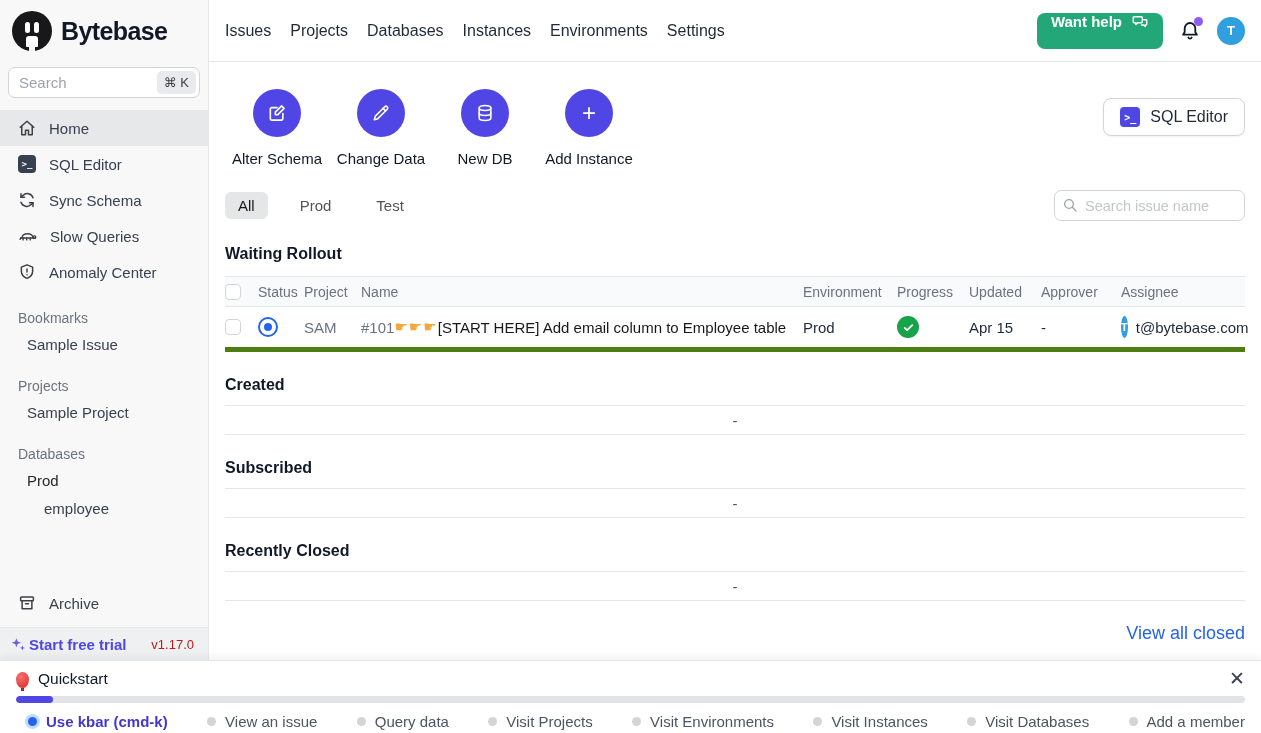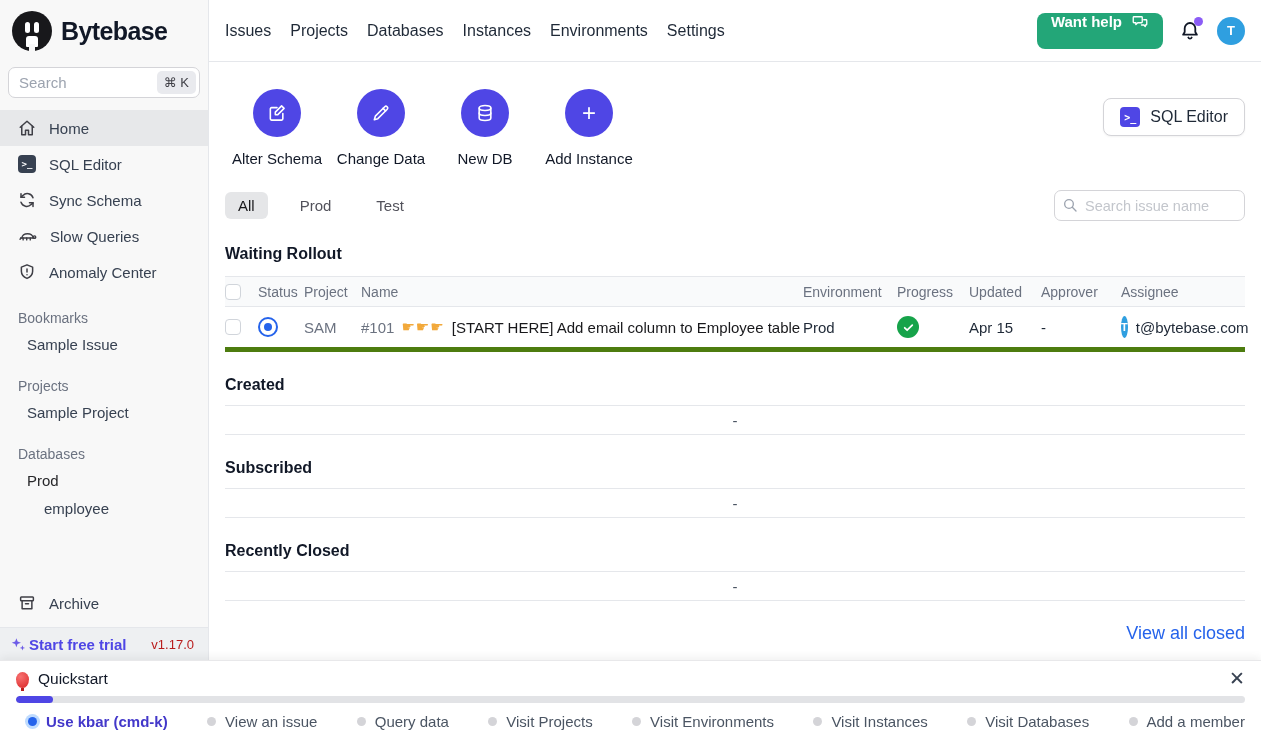--- a/index.html
+++ b/index.html
@@ -107,21 +107,21 @@
   }
   .t-head {
     height:31px; background:#f9fafb; border-top:1px solid #e5e7eb; border-bottom:1px solid #e5e7eb;
     color:#6b7280; font-size:14px; font-weight:500;
   }
   .t-row { height:45px; border-bottom:5px solid #4d7c0f; font-size:15px; }
   .checkbox { width:16px; height:16px; border:1px solid #d1d5db; border-radius:4px; background:#fff; cursor:pointer; }
   .status-open { width:20px; height:20px; border:2px solid #2563eb; border-radius:50%; display:flex; align-items:center; justify-content:center; }
   .status-open i { width:8px; height:8px; border-radius:50%; background:#2563eb; }
   .cell-gray { color:#6b7280; }
-  .name-cell { display:flex; gap:7px; align-items:center; white-space:nowrap; overflow:hidden; color:#18181b; }
+  .name-cell { display:flex; align-items:center; white-space:nowrap; overflow:hidden; color:#18181b; }
   .hands { color:#f2a93b; letter-spacing:1px; }
   .check-circle { width:22px; height:22px; border-radius:50%; background:#16a34a; display:flex; align-items:center; justify-content:center; }
   .assignee-cell { display:flex; align-items:center; gap:8px; white-space:nowrap; }
 
   .empty-row {
     height:30px; margin-top:11px; border-top:1px solid #e5e7eb; border-bottom:1px solid #e5e7eb;
     display:flex; align-items:center; justify-content:center; color:#4b5563;
   }
   .view-all { display:flex; justify-content:flex-end; margin-top:22px; }
   .view-all a { color:#2563eb; font-size:18px; text-decoration:none; cursor:pointer; }

